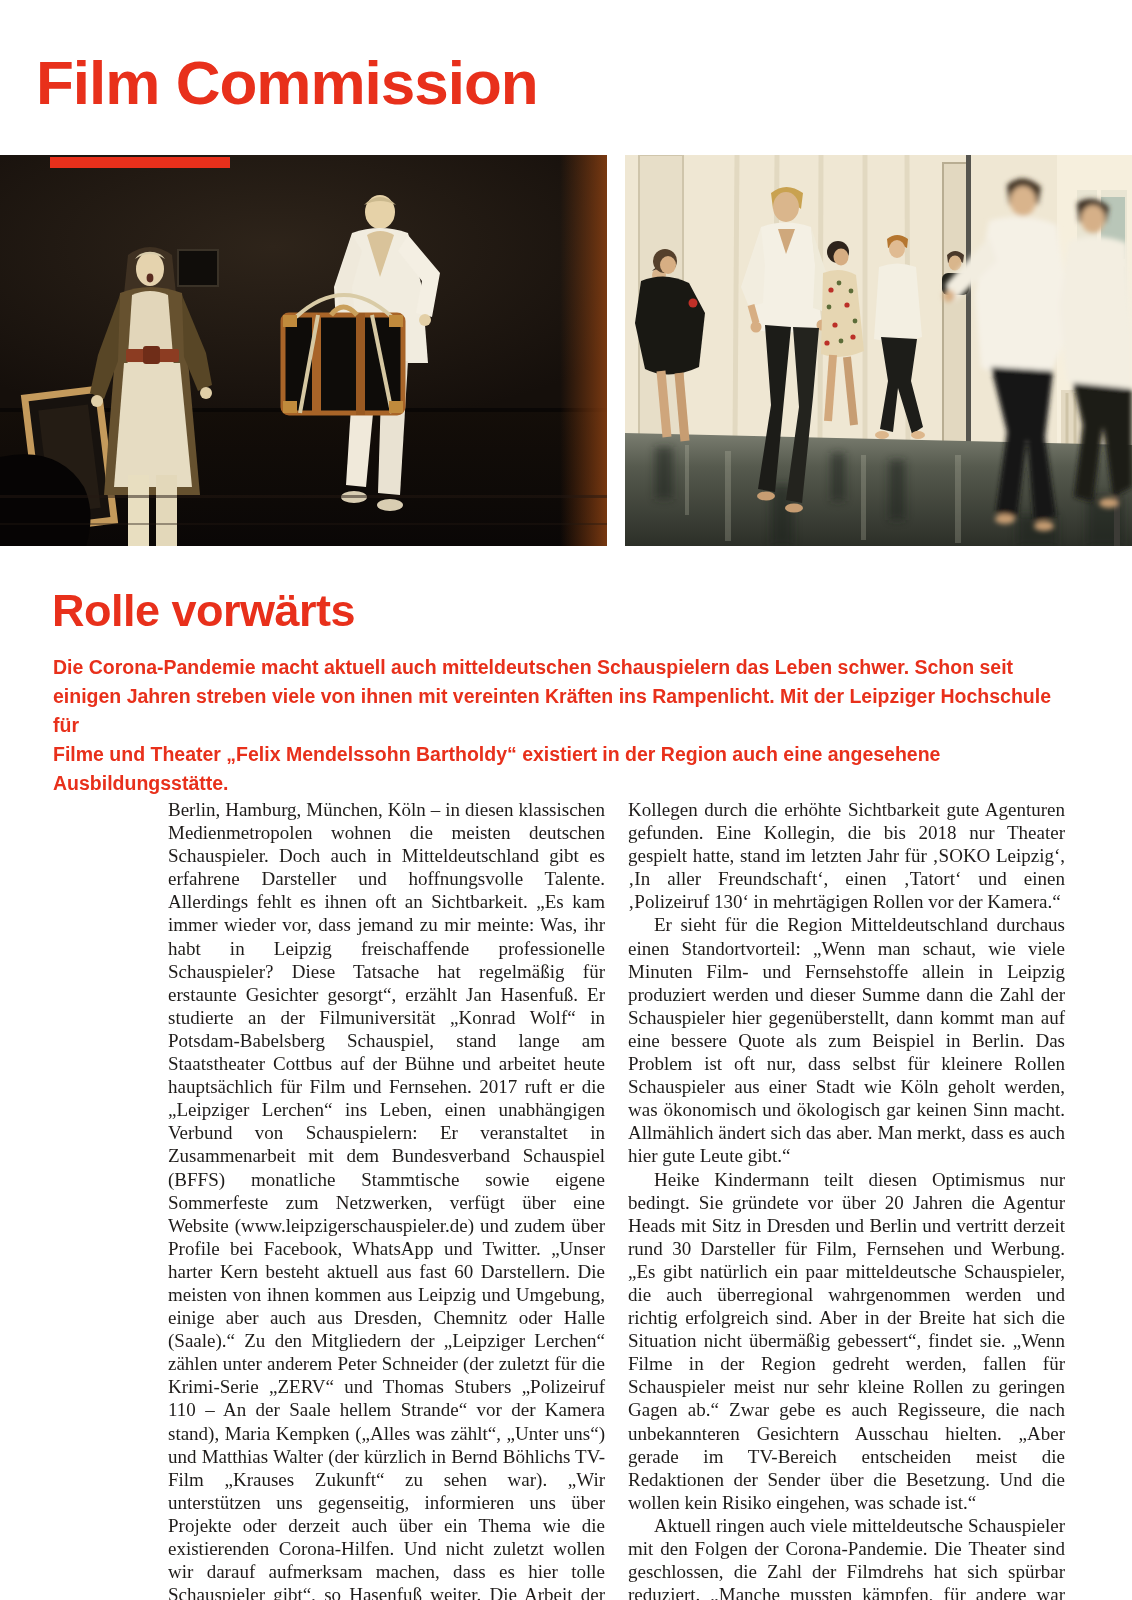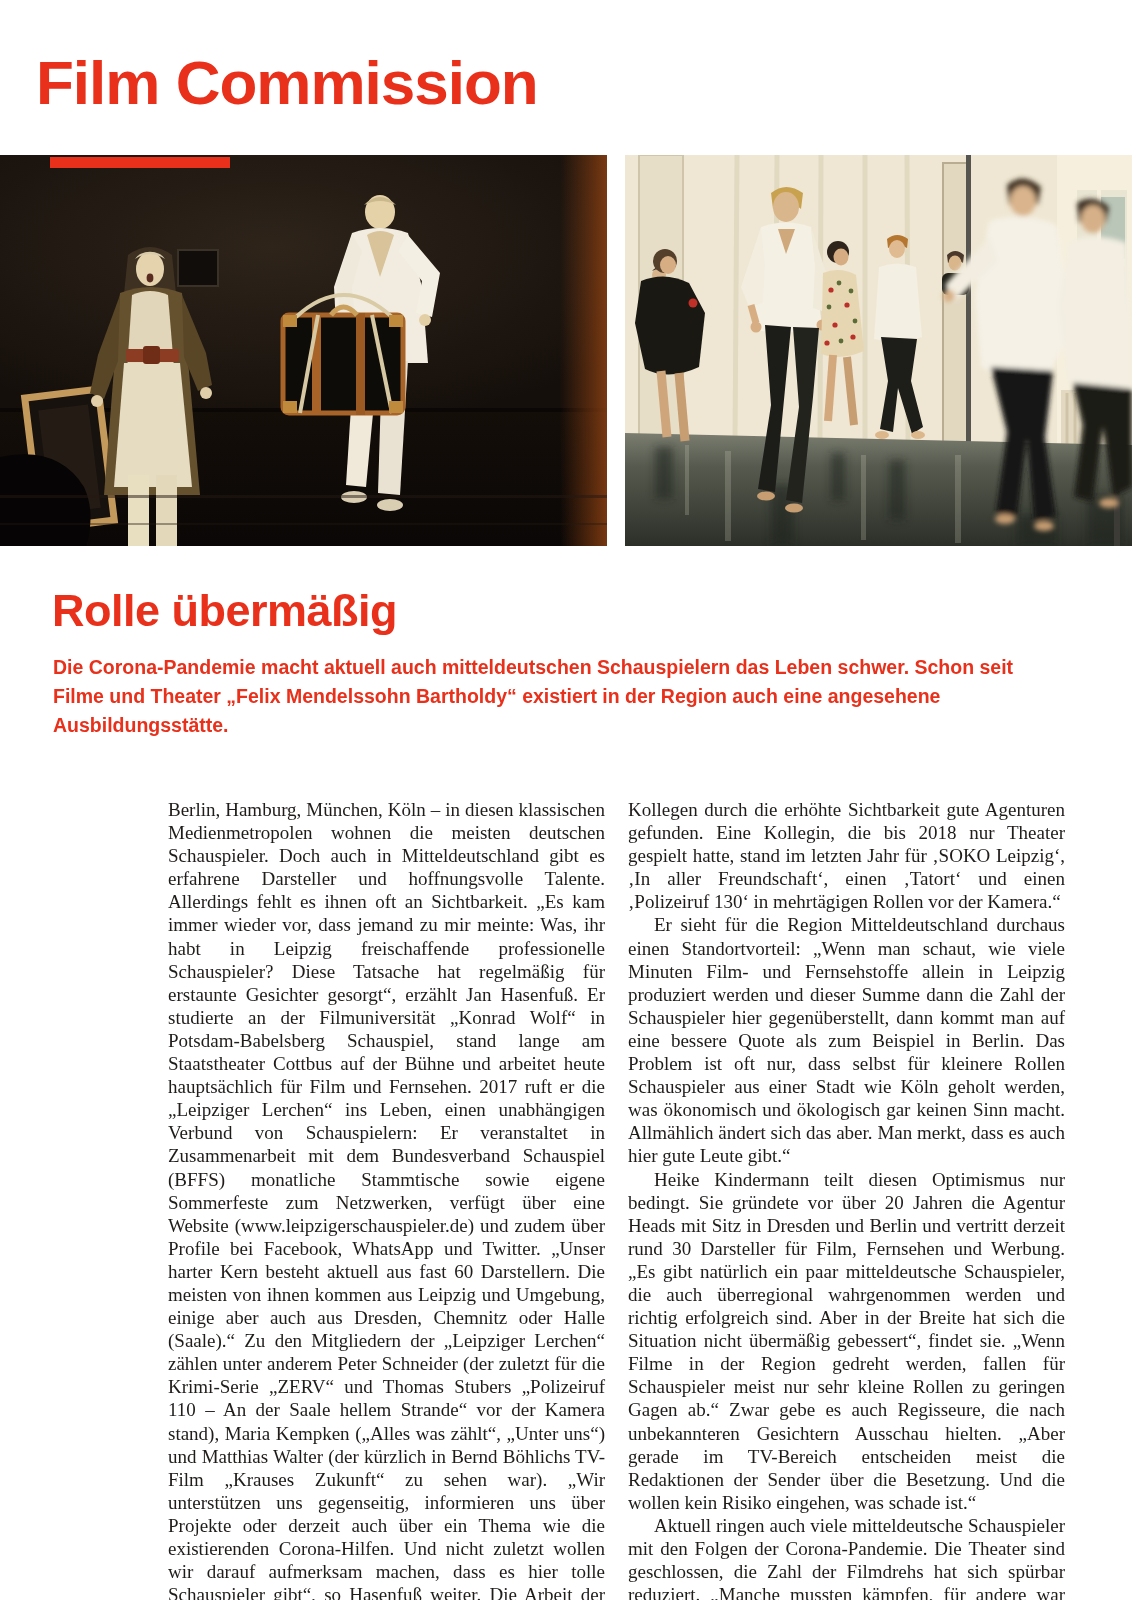--- a/index.html
+++ b/index.html
@@ -296,24 +296,25 @@
         <path d="M452,48 Q468,38 484,52 L481,68 Q466,56 454,68 Z" fill="#3a2d20"></path>
         <ellipse cx="468" cy="64" rx="12" ry="14" fill="#d6b088"></ellipse>
         <path d="M444,86 Q470,76 502,88 L507,180 L507,232 Q470,240 442,226 L434,150 Z" fill="#f3eee1"></path>
         <path d="M448,228 L507,234 L507,332 L488,342 L478,272 L468,347 L449,342 L458,270 Z" fill="#1a1a15"></path>
         <ellipse cx="484" cy="348" rx="10" ry="5" fill="#c79d72"></ellipse>
       </g>
     </svg>
   </div>
 
 
-  <h2 class="article-title">Rolle übermäßig</h2>
+  <h2 class="article-title">Rolle vorwärts</h2>
 
   <div class="lead">
     <div>Die Corona-Pandemie macht aktuell auch mitteldeutschen Schauspielern das Leben schwer. Schon seit</div>
+    <div>einigen Jahren streben viele von ihnen mit vereinten Kräften ins Rampenlicht. Mit der Leipziger Hochschule für</div>
     <div>Filme und Theater „Felix Mendelssohn Bartholdy“ existiert in der Region auch eine angesehene Ausbildungsstätte.</div>
   </div>
 
   <div class="bodycol col-left">
     <p>Berlin, Hamburg, München, Köln – in diesen klassischen Medienmetropolen wohnen die meisten deutschen Schauspieler. Doch auch in Mitteldeutschland gibt es erfahrene Darsteller und hoffnungsvolle Talente. Allerdings fehlt es ihnen oft an Sichtbarkeit. „Es kam immer wieder vor, dass jemand zu mir meinte: Was, ihr habt in Leipzig freischaffende professionelle Schauspieler? Diese Tatsache hat regelmäßig für erstaunte Gesichter gesorgt“, erzählt Jan Hasenfuß. Er studierte an der Filmuniversität „Konrad Wolf“ in Potsdam-Babelsberg Schauspiel, stand lange am Staatstheater Cottbus auf der Bühne und arbeitet heute hauptsächlich für Film und Fernsehen. 2017 ruft er die „Leipziger Lerchen“ ins Leben, einen unabhängigen Verbund von Schauspielern: Er veranstaltet in Zusammenarbeit mit dem Bundesverband Schauspiel (BFFS) monatliche Stammtische sowie eigene Sommerfeste zum Netzwerken, verfügt über eine Website (www.leipzigerschauspieler.de) und zudem über Profile bei Facebook, WhatsApp und Twitter. „Unser harter Kern besteht aktuell aus fast 60 Darstellern. Die meisten von ihnen kommen aus Leipzig und Umgebung, einige aber auch aus Dresden, Chemnitz oder Halle (Saale).“ Zu den Mitgliedern der „Leipziger Lerchen“ zählen unter anderem Peter Schneider (der zuletzt für die Krimi-Serie „ZERV“ und Thomas Stubers „Polizeiruf 110 – An der Saale hellem Strande“ vor der Kamera stand), Maria Kempken („Alles was zählt“, „Unter uns“) und Matthias Walter (der kürzlich in Bernd Böhlichs TV-Film „Krauses Zukunft“ zu sehen war). „Wir unterstützen uns gegenseitig, informieren uns über Projekte oder derzeit auch über ein Thema wie die existierenden Corona-Hilfen. Und nicht zuletzt wollen wir darauf aufmerksam machen, dass es hier tolle Schauspieler gibt“, so Hasenfuß weiter. Die Arbeit der „Lerchen“ zeigt in dieser Hinsicht nach und nach Wirkung: „So haben einige Kolleginnen und</p>
   </div>
 
   <div class="bodycol col-right">
     <p>Kollegen durch die erhöhte Sichtbarkeit gute Agenturen gefunden. Eine Kollegin, die bis 2018 nur Theater gespielt hatte, stand im letzten Jahr für ‚SOKO Leipzig‘, ‚In aller Freundschaft‘, einen ‚Tatort‘ und einen ‚Polizeiruf 130‘ in mehrtägigen Rollen vor der Kamera.“</p>
     <p class="indent">Er sieht für die Region Mitteldeutschland durchaus einen Standortvorteil: „Wenn man schaut, wie viele Minuten Film- und Fernsehstoffe allein in Leipzig produziert werden und dieser Summe dann die Zahl der Schauspieler hier gegenüberstellt, dann kommt man auf eine bessere Quote als zum Beispiel in Berlin. Das Problem ist oft nur, dass selbst für kleinere Rollen Schauspieler aus einer Stadt wie Köln geholt werden, was ökonomisch und ökologisch gar keinen Sinn macht. Allmählich ändert sich das aber. Man merkt, dass es auch hier gute Leute gibt.“</p>

